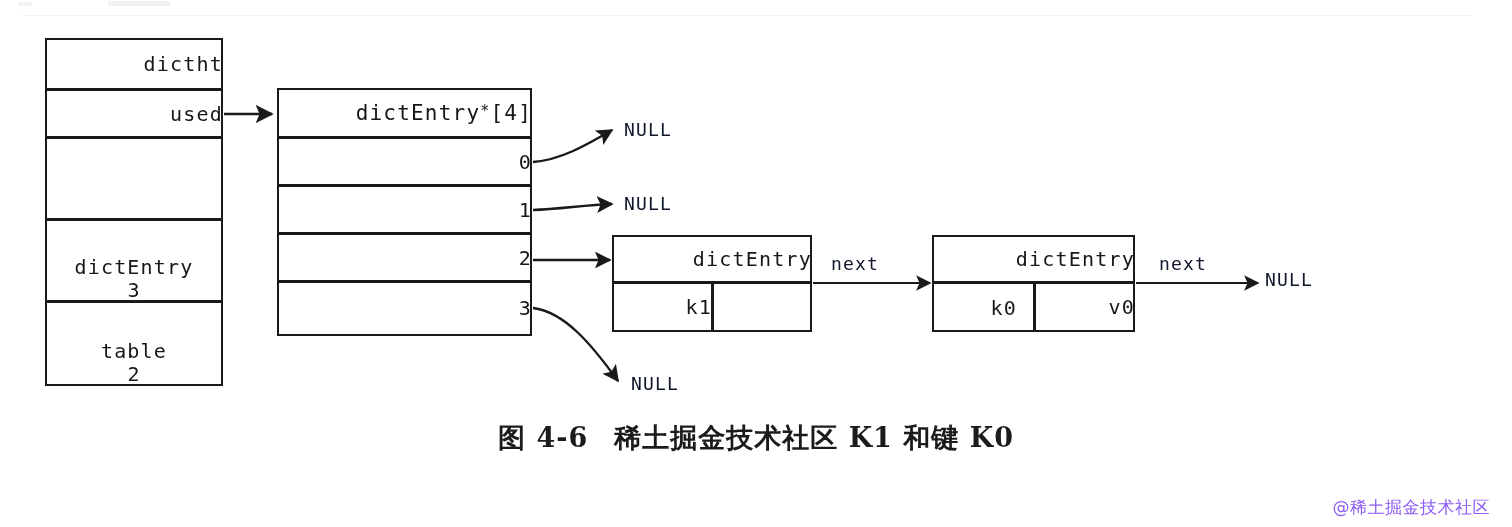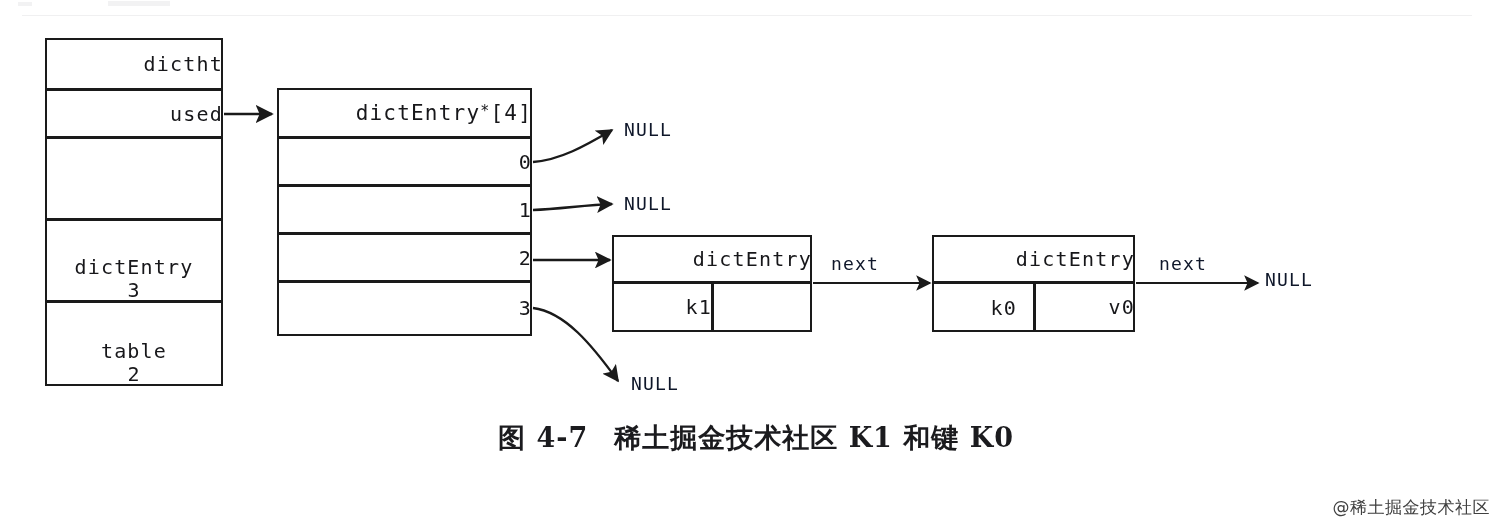--- a/index.html
+++ b/index.html
@@ -118,21 +118,21 @@
   }
   #caption .fig-num { margin-right: 26px; }
 
   
   #watermark {
     position: absolute;
     right: 22px;
     bottom: 8px;
     font-family: "DejaVu Sans", "Liberation Sans", sans-serif;
     font-size: 17px;
-    color: #404040;
+    color: #8b5cf6;
     letter-spacing: 0.5px;
     white-space: nowrap;
     margin-top: 44px;
   }
 </style>
 </head>
 <body>
 
 <div id="page">
 
@@ -239,18 +239,18 @@
   </svg>
 
   <div class="label" style="left:624px; top:119px;">NULL</div>
   <div class="label" style="left:624px; top:193px;">NULL</div>
   <div class="label" style="left:631px; top:373px;">NULL</div>
   <div class="label" style="left:831px; top:253px;">next</div>
   <div class="label" style="left:1159px; top:253px;">next</div>
   <div class="label" style="left:1265px; top:269px;">NULL</div>
 
   <div id="caption">
-    <span class="fig-num">图 4-7</span><span>稀土掘金技术社区 K1 和键 K0</span>
+    <span class="fig-num">图 4-6</span><span>稀土掘金技术社区 K1 和键 K0</span>
   </div>
 
   <div id="watermark">@稀土掘金技术社区</div>
 
 </div>
 
 </body></html>

